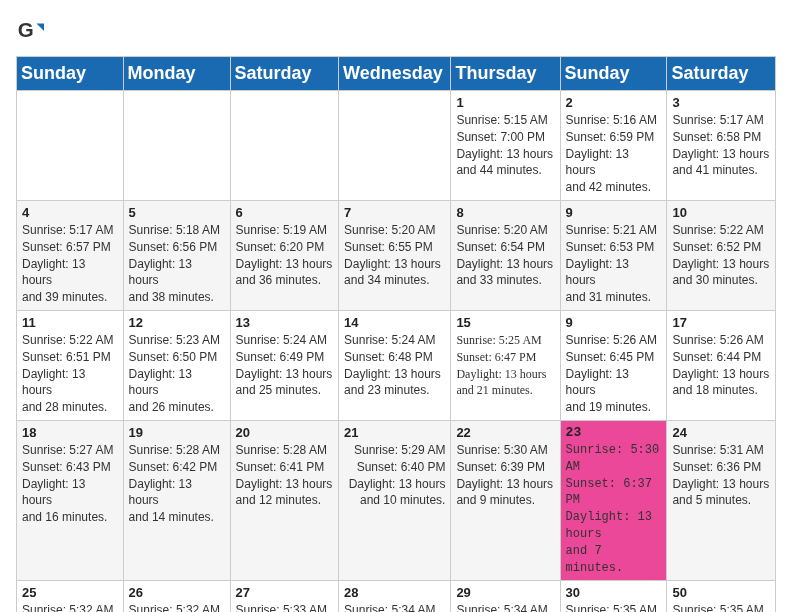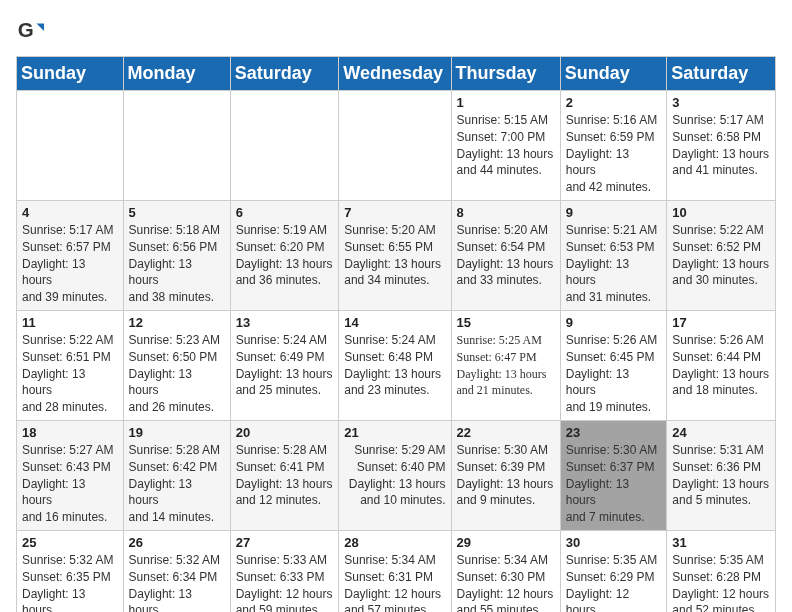--- a/index.html
+++ b/index.html
@@ -276,21 +276,21 @@
 Daylight: 13 hours
 and 10 minutes.</div>
         </td>
         <td style="background: rgb(245, 245, 245);">
           <span class="day-number">22</span>
           <div class="day-info" style="white-space: pre-line;">Sunrise: 5:30 AM
 Sunset: 6:39 PM
 Daylight: 13 hours
 and 9 minutes.</div>
         </td>
-        <td style="background: #a3a3a3;">
+        <td style="background: #ec4899; font-family: Liberation Mono, monospace;">
           <span class="day-number">23</span>
           <div class="day-info" style="white-space: pre-line;">Sunrise: 5:30 AM
 Sunset: 6:37 PM
 Daylight: 13 hours
 and 7 minutes.</div>
         </td>
         <td style="background: rgb(245, 245, 245);">
           <span class="day-number">24</span>
           <div class="day-info" style="white-space: pre-line;">Sunrise: 5:31 AM
 Sunset: 6:36 PM
@@ -335,21 +335,21 @@
 and 55 minutes.</div>
         </td>
         <td>
           <span class="day-number">30</span>
           <div class="day-info" style="white-space: pre-line;">Sunrise: 5:35 AM
 Sunset: 6:29 PM
 Daylight: 12 hours
 and 54 minutes.</div>
         </td>
         <td>
-          <span class="day-number">31</span>
+          <span class="day-number">50</span>
           <div class="day-info" style="white-space: pre-line;">Sunrise: 5:35 AM
 Sunset: 6:28 PM
 Daylight: 12 hours
 and 52 minutes.</div>
         </td>
       </tr>
     </tbody>
 </table>
 
 </body></html>

